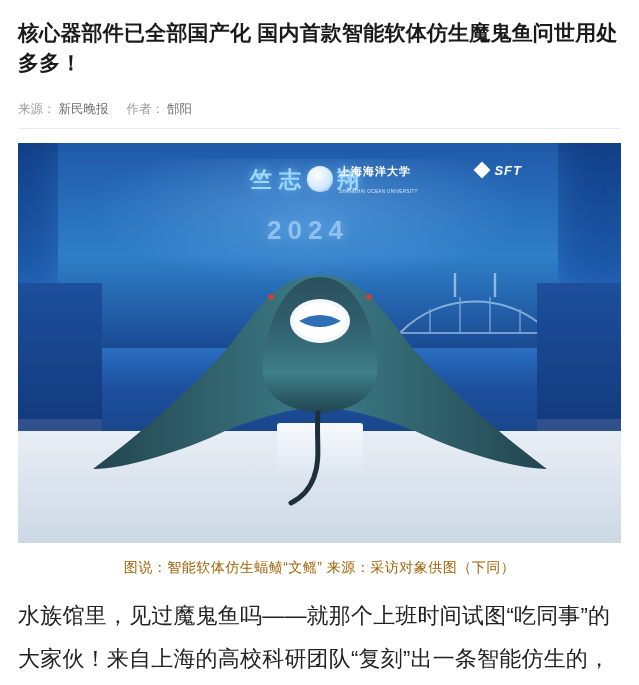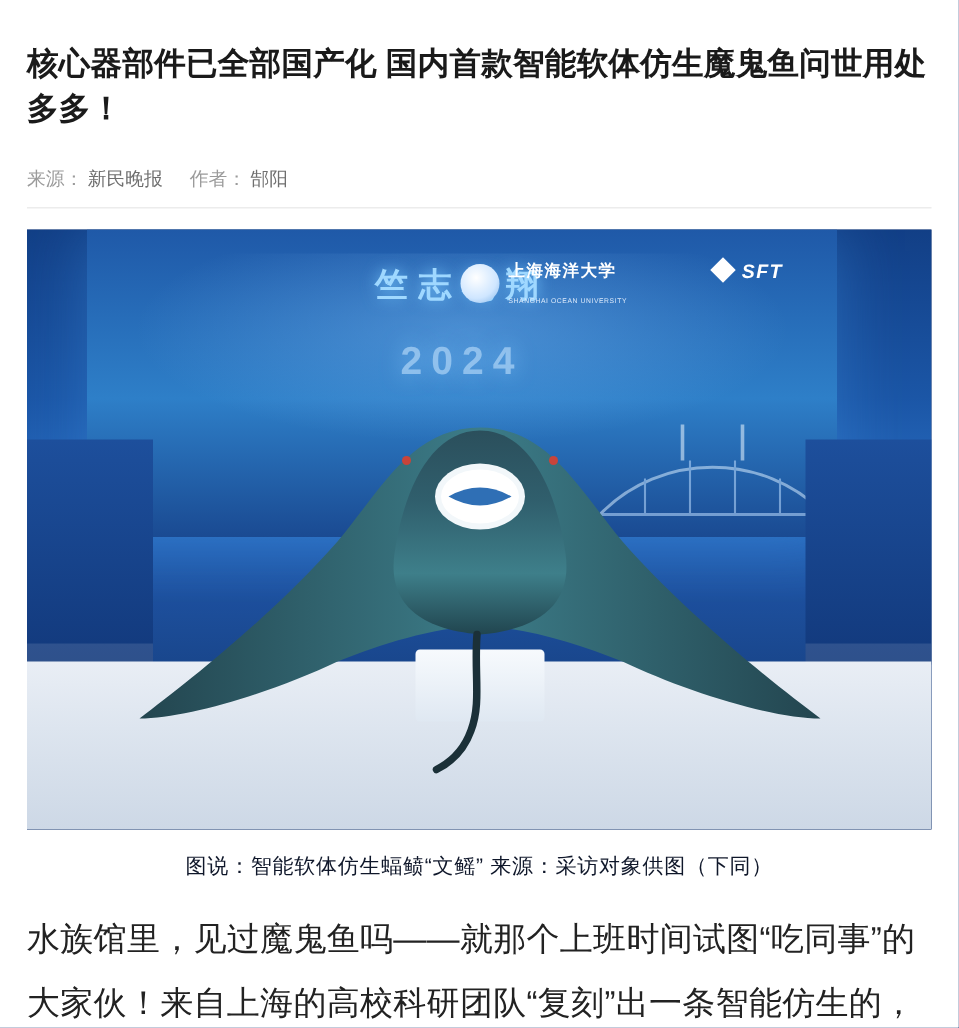--- a/index.html
+++ b/index.html
@@ -12,21 +12,21 @@
     height: 685px;
     overflow: hidden;
     font-family: "Liberation Sans", sans-serif;
     color: #222;
   }
   .page {
     width: 639px;
     height: 635px;
     position: relative;
     box-sizing: border-box;
-    padding: 14px 18px;
+    padding: 4px 18px;
   }
   .headline {
     font-size: 21px;
     font-weight: bold;
     line-height: 1.42;
     color: #1a1a1a;
     letter-spacing: 0.2px;
     padding-top: 14px;
     margin: 0 0 12px 0;
   }
@@ -239,21 +239,21 @@
     top: 120px;
     transform: translateX(-50%);
     width: 470px;
     height: 260px;
   }
   .caption {
     width: 603px;
     box-sizing: border-box;
     text-align: center;
     font-size: 14px;
-    color: #0f172a;
+    color: #a16207;
     padding: 16px 0 16px 0;
     letter-spacing: 0.5px;
   }
   .body-text {
     font-size: 22px;
     line-height: 1.95;
     color: #222;
     letter-spacing: 0.2px;
     margin: 0;
     padding-top: 2px;

